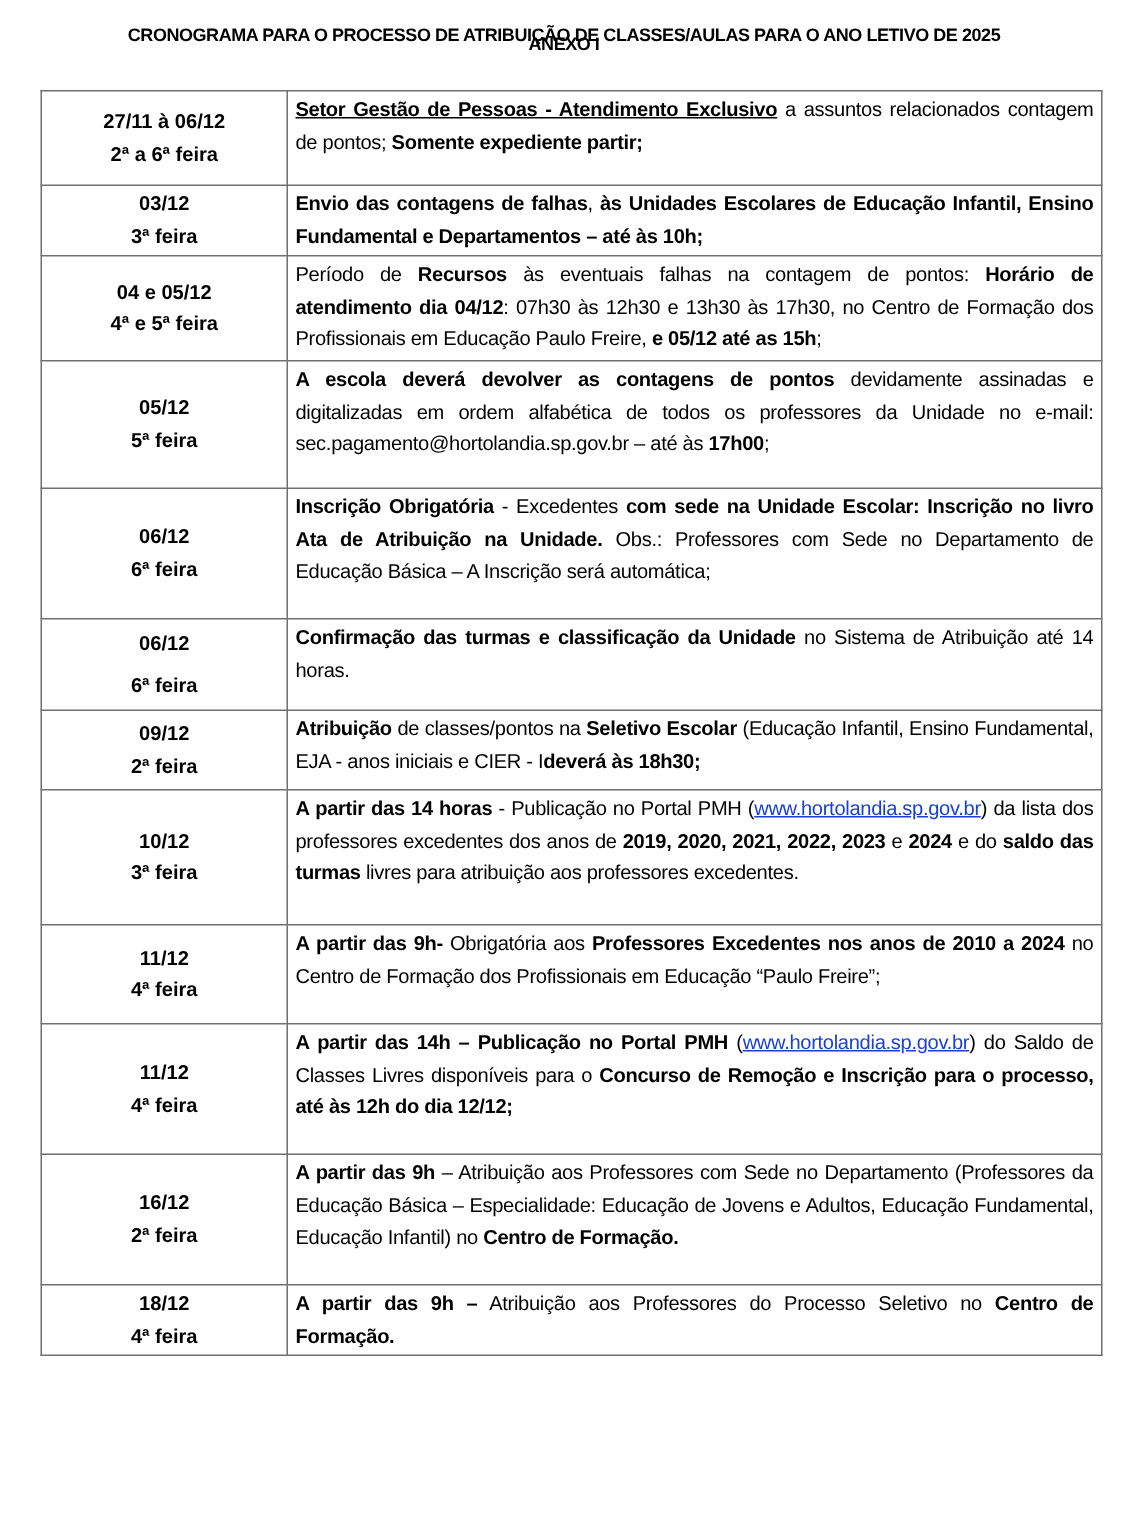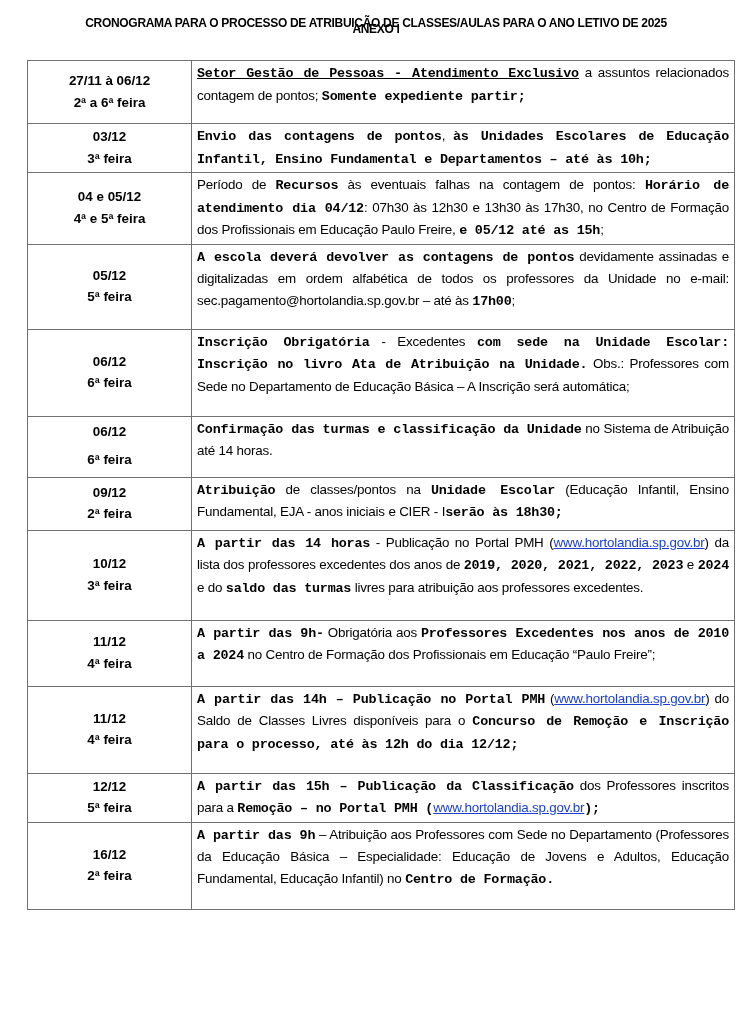--- a/index.html
+++ b/index.html
@@ -9,21 +9,21 @@
            font-size:12px; letter-spacing:-0.3px; }
   .t1 { top:16px; }
   .t2 { top:22px; }
   table { position:absolute; left:27px; top:60px; width:708px; border-collapse:collapse;
           table-layout:fixed; }
   td { border:1.5px solid #707070; vertical-align:middle; padding:1px 5px 2px 5px;
        font-size:13.4px; line-height:21.5px; }
   td.date { width:153px; text-align:center; font-weight:bold; }
   td.desc { text-align:justify; vertical-align:top; letter-spacing:-0.2px; }
   .line { display:block; }
-  b { font-weight:bold;font-family:Liberation Mono, monospace; }
+  b { font-weight:bold; }
   .u { text-decoration:underline; }
   a.link { color:#1a3fd1; text-decoration:underline; font-weight:normal; }
 </style>
 </head>
 <body>
 
 <div class="title t1">CRONOGRAMA PARA O PROCESSO DE ATRIBUIÇÃO DE CLASSES/AULAS PARA O ANO LETIVO DE 2025</div>
 <div class="title t2">ANEXO I</div>
 
 <table>
@@ -33,21 +33,21 @@
           <span class="line">27/11 à 06/12</span>
           <span class="line">2ª a 6ª feira</span>
         </td>
         <td class="desc"><b class="u">Setor Gestão de Pessoas - Atendimento Exclusivo</b><span> a assuntos relacionados contagem de pontos; </span><b>Somente expediente partir;</b></td>
       </tr>
       <tr style="height: 45px;">
         <td class="date">
           <span class="line">03/12</span>
           <span class="line">3ª feira</span>
         </td>
-        <td class="desc"><b>Envio das contagens de pontos</b><span>, </span><b>às Unidades Escolares de Educação Infantil, Ensino Fundamental e Departamentos – até às 10h;</b></td>
+        <td class="desc"><b>Envio das contagens de falhas</b><span>, </span><b>às Unidades Escolares de Educação Infantil, Ensino Fundamental e Departamentos – até às 10h;</b></td>
       </tr>
       <tr style="height: 70px;">
         <td class="date">
           <span class="line">04 e 05/12</span>
           <span class="line">4ª e 5ª feira</span>
         </td>
         <td class="desc"><span>Período de </span><b>Recursos</b><span> às eventuais falhas na contagem de pontos: </span><b>Horário de atendimento dia 04/12</b><span>: 07h30 às 12h30 e 13h30 às 17h30, no Centro de Formação dos Profissionais em Educação Paulo Freire, </span><b>e 05/12 até as 15h</b><span>;</span></td>
       </tr>
       <tr style="height: 85px;">
         <td class="date">
@@ -68,21 +68,21 @@
           <span class="line">06/12</span>
           <span class="line">6ª feira</span>
         </td>
         <td class="desc"><b>Confirmação das turmas e classificação da Unidade</b><span> no Sistema de Atribuição até 14 horas.</span></td>
       </tr>
       <tr style="height: 53px;">
         <td class="date">
           <span class="line">09/12</span>
           <span class="line">2ª feira</span>
         </td>
-        <td class="desc"><b>Atribuição</b><span> de classes/pontos na </span><b>Unidade Escolar</b><span> (Educação Infantil, Ensino Fundamental,  EJA - anos iniciais e CIER - I</span><b>serão às 18h30;</b></td>
+        <td class="desc"><b>Atribuição</b><span> de classes/pontos na </span><b>Seletivo Escolar</b><span> (Educação Infantil, Ensino Fundamental,  EJA - anos iniciais e CIER - I</span><b>deverá às 18h30;</b></td>
       </tr>
       <tr style="height: 90px;">
         <td class="date">
           <span class="line">10/12</span>
           <span class="line">3ª feira</span>
         </td>
         <td class="desc"><b>A partir das 14 horas</b><span> - Publicação no Portal PMH (</span><a class="link" style="color: rgb(26, 63, 209);">www.hortolandia.sp.gov.br</a><span>) da lista dos professores excedentes dos anos de </span><b>2019, 2020, 2021, 2022, 2023</b><span> e </span><b>2024</b><span> e do </span><b>saldo das turmas</b><span> livres para atribuição aos professores excedentes.</span></td>
       </tr>
       <tr style="height: 66px;">
         <td class="date">
@@ -91,28 +91,28 @@
         </td>
         <td class="desc"><b>A partir das 9h-</b><span> Obrigatória aos </span><b>Professores Excedentes nos anos de 2010 a 2024</b><span> no Centro de Formação dos Profissionais em Educação “Paulo Freire”;</span></td>
       </tr>
       <tr style="height: 87px;">
         <td class="date">
           <span class="line">11/12</span>
           <span class="line">4ª feira</span>
         </td>
         <td class="desc"><b>A partir das 14h – Publicação no Portal PMH</b><span> (</span><a class="link" style="color: rgb(26, 63, 209);">www.hortolandia.sp.gov.br</a><span>) do Saldo de Classes Livres disponíveis para o </span><b>Concurso de Remoção e Inscrição para o processo, até às 12h do dia 12/12;</b></td>
       </tr>
-      <tr style="height: 43px;">
-        <td class="date">
-          <span class="line">12/12</span>
-          <span class="line">5ª feira</span>
-        </td>
-        <td class="desc"><b>A partir das 15h – Publicação da Classificação</b><span> dos Professores inscritos para a </span><b>Remoção – no Portal PMH (</b><a class="link" style="color: rgb(26, 63, 209);">www.hortolandia.sp.gov.br</a><b>);</b></td>
-      </tr>
       <tr style="height: 87px;">
         <td class="date">
           <span class="line">16/12</span>
           <span class="line">2ª feira</span>
         </td>
         <td class="desc"><b>A partir das 9h</b><span> – Atribuição aos Professores com Sede no Departamento (Professores da Educação Básica – Especialidade: Educação de Jovens e Adultos, Educação Fundamental, Educação Infantil) no </span><b>Centro de Formação.</b></td>
       </tr>
+      <tr style="height: 43px;">
+        <td class="date">
+          <span class="line">18/12</span>
+          <span class="line">4ª feira</span>
+        </td>
+        <td class="desc"><b>A partir das 9h –</b><span> Atribuição aos Professores do Processo Seletivo no </span><b>Centro de Formação.</b></td>
+      </tr>
     </tbody>
 </table>
 
 </body></html>

